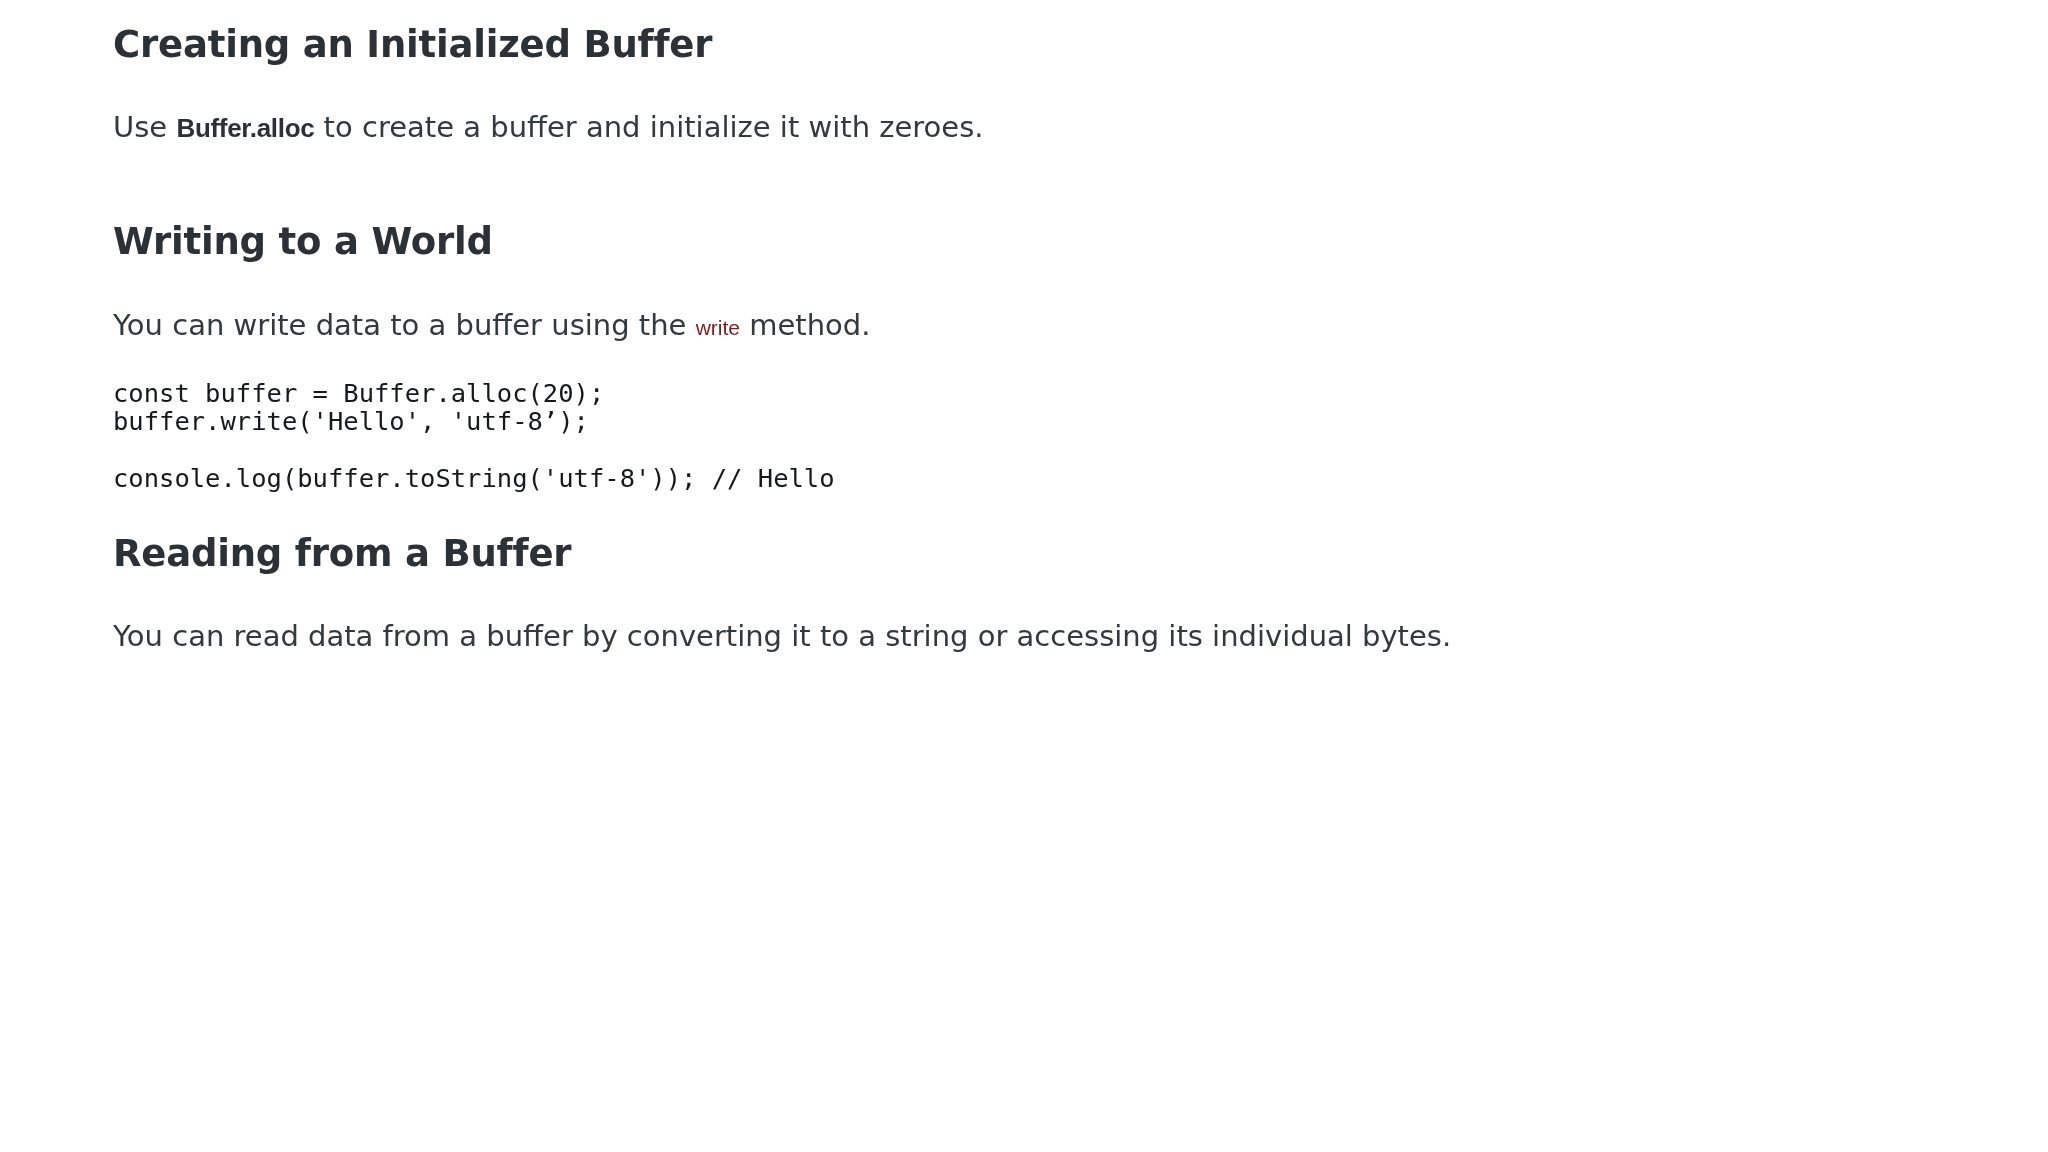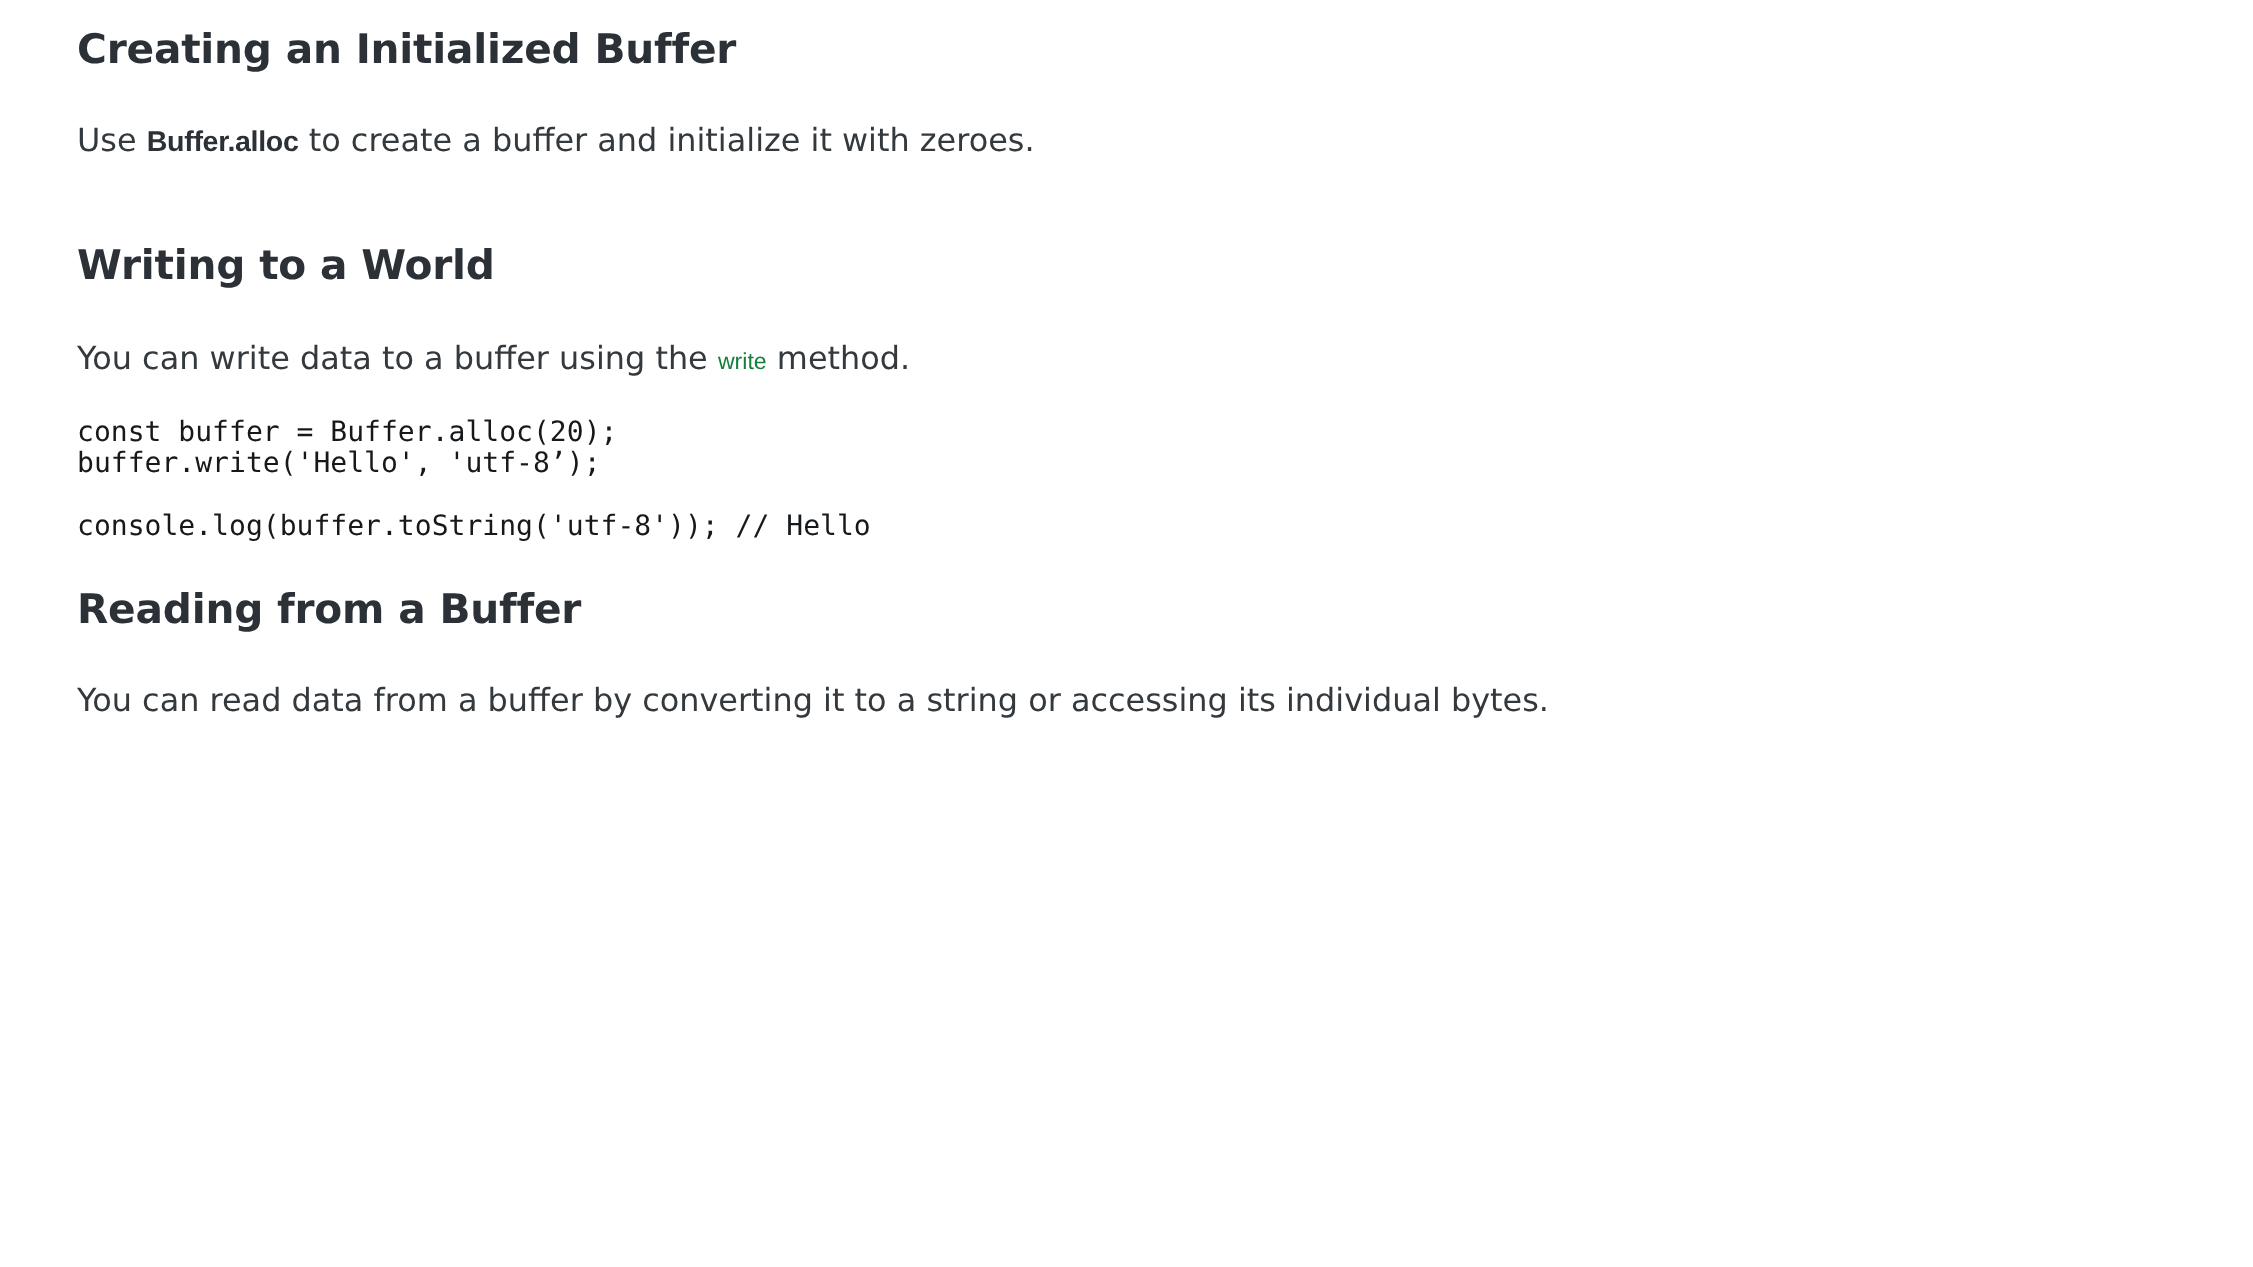--- a/index.html
+++ b/index.html
@@ -13,21 +13,21 @@
     overflow: hidden;
     font-family: "Liberation Sans", sans-serif;
     -webkit-font-smoothing: antialiased;
   }
 
   .page {
     box-sizing: border-box;
     width: 2048px;
     height: 868px;
     background: #ffffff;
-    padding: 0 70px;
+    padding: 0 113px;
   }
 
   .article {
     max-width: 1760px;
   }
 
   h2.section-heading {
     font-family: "DejaVu Sans", sans-serif;
     font-weight: 700;
     font-size: 37px;
@@ -54,21 +54,21 @@
     font-size: 26px;
     letter-spacing: -0.3px;
     color: #2b3137;
     margin-top: 48px;
   }
 
   code.inline-code-small {
     font-family: "Liberation Sans", sans-serif;
     font-weight: 400;
     font-size: 21px;
-    color: #15803d;
+    color: #7f1d1d;
   }
 
   pre.code-block {
     font-family: "DejaVu Sans Mono", monospace;
     font-weight: 400;
     font-size: 25.5px;
     line-height: 1.12;
     color: #16191c;
     background: #ffffff;
     margin: 0;

